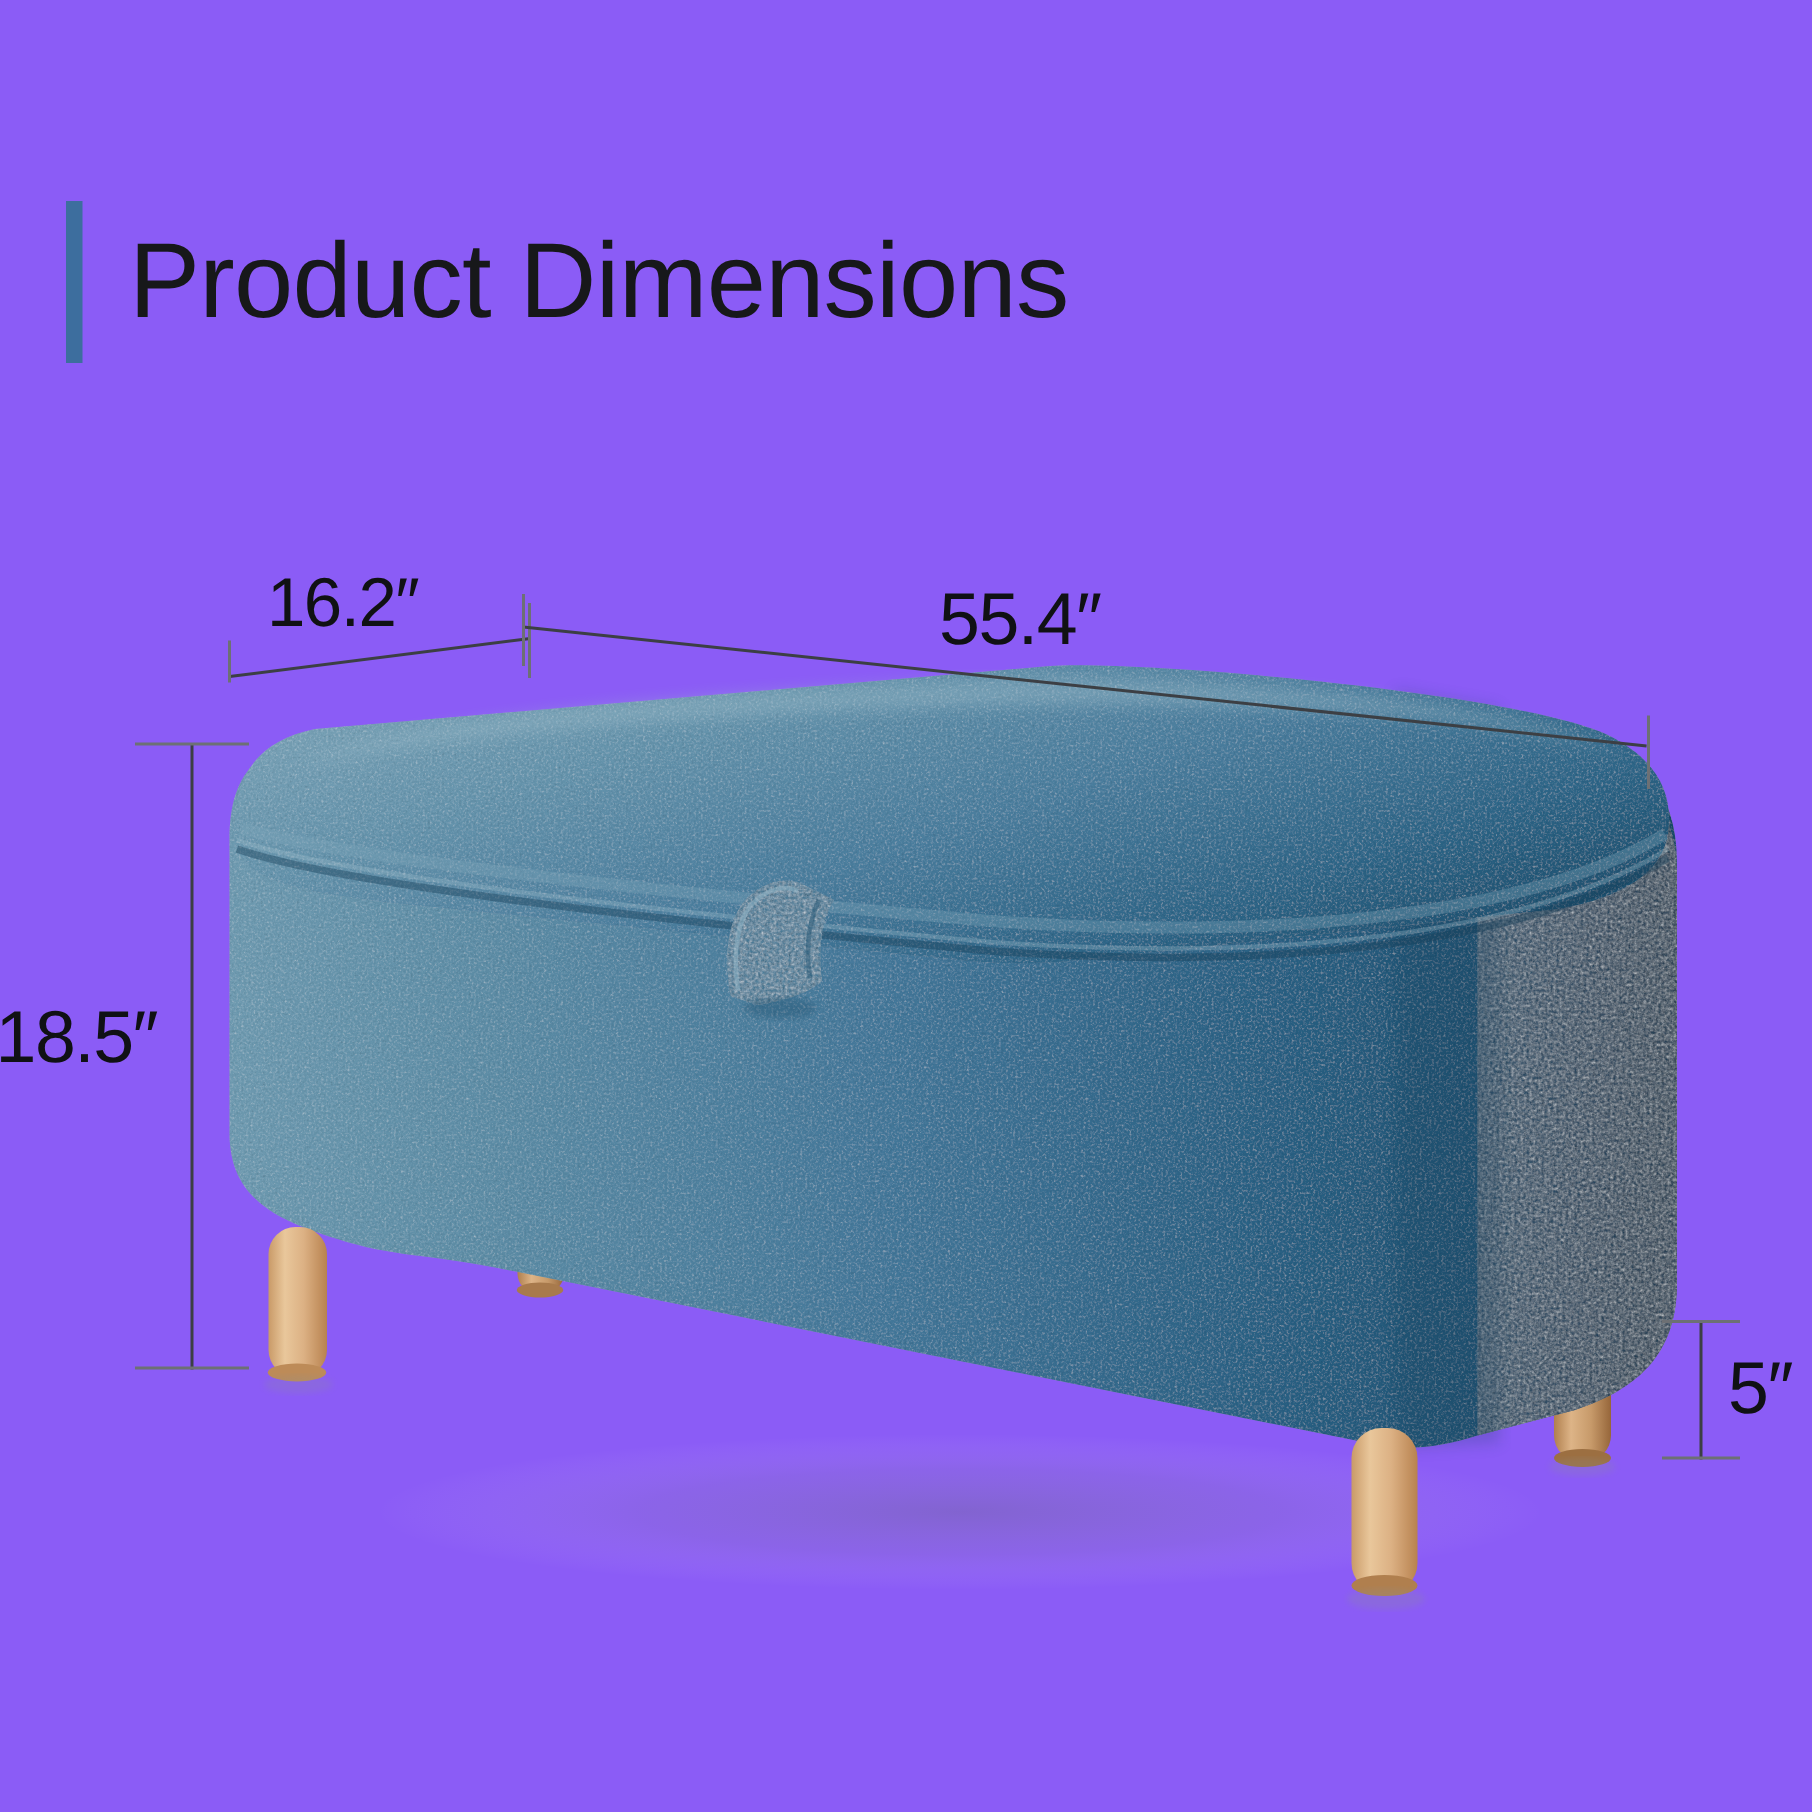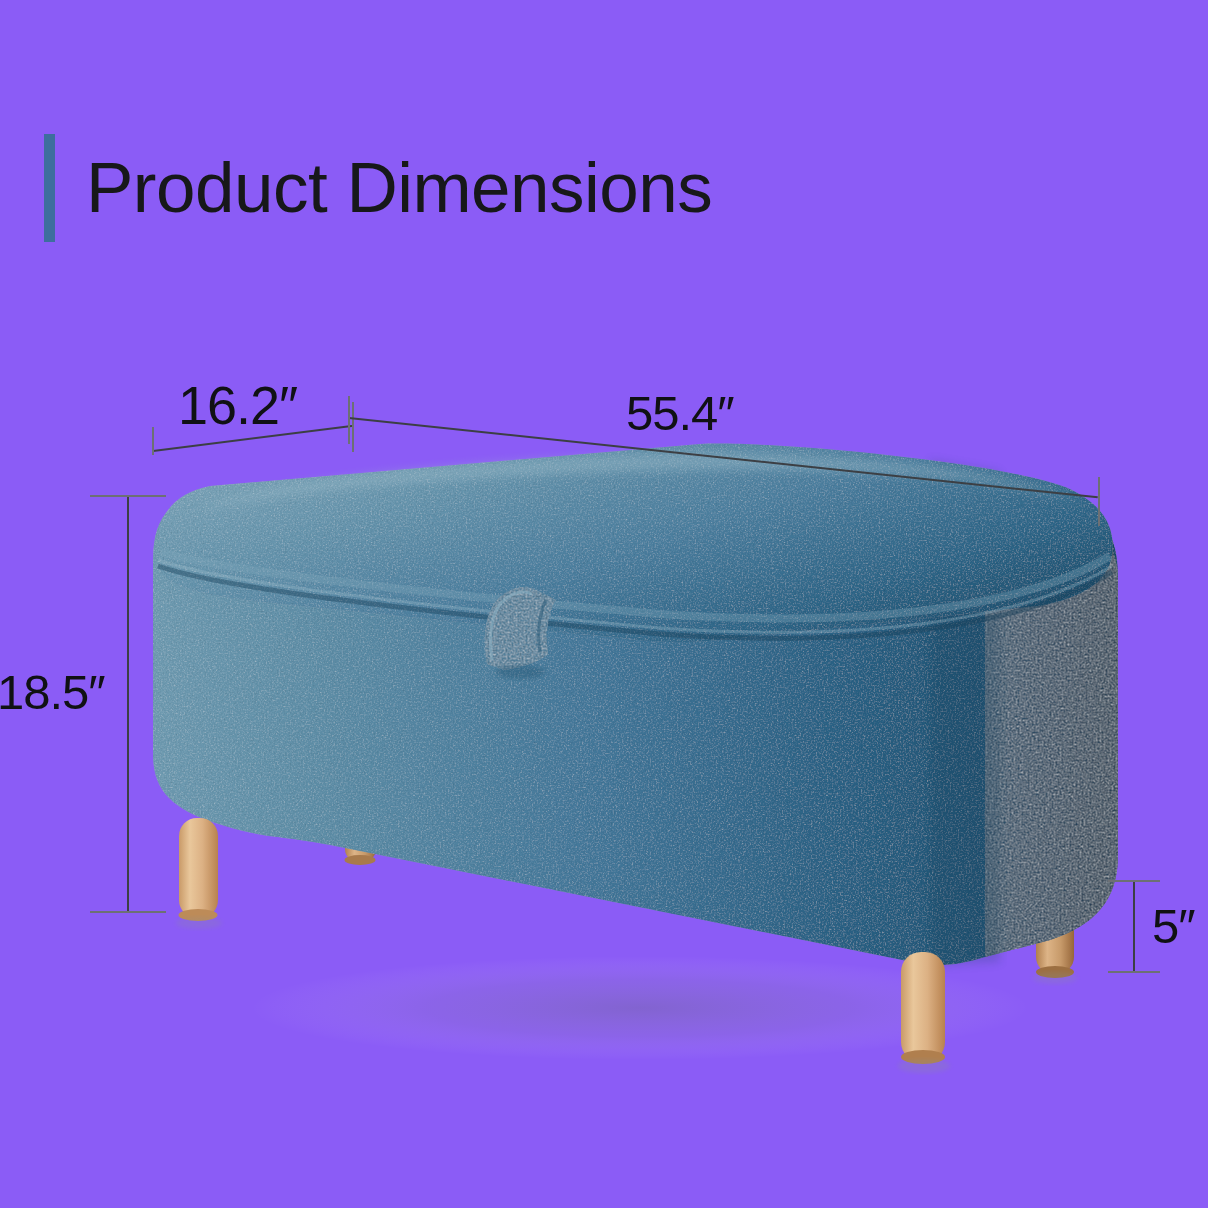--- a/index.html
+++ b/index.html
@@ -55,21 +55,21 @@
   .dim-label {
     position: absolute;
     font-family: "Liberation Sans", sans-serif;
     font-weight: 400;
     color: #101114;
     white-space: nowrap;
     letter-spacing: -1px;
   }
 
   
-  #dim-depth-label { left: 178px; top: 374px; font-size: 54px; }
+  #dim-depth-label { left: 178px; top: 374px; font-size: 46px; }
   #dim-depth-line {
     left: 153px; top: 450px;
     width: 202px; height: 2px;
     transform: rotate(-7.2deg);
   }
   #dim-depth-tick-left  { left: 152px; top: 427px; width: 2px; height: 28px; }
   #dim-depth-tick-right { left: 352px; top: 402px; width: 2px; height: 50px; }
 
   
   #dim-width-label { left: 626px; top: 385px; font-size: 49px; }

